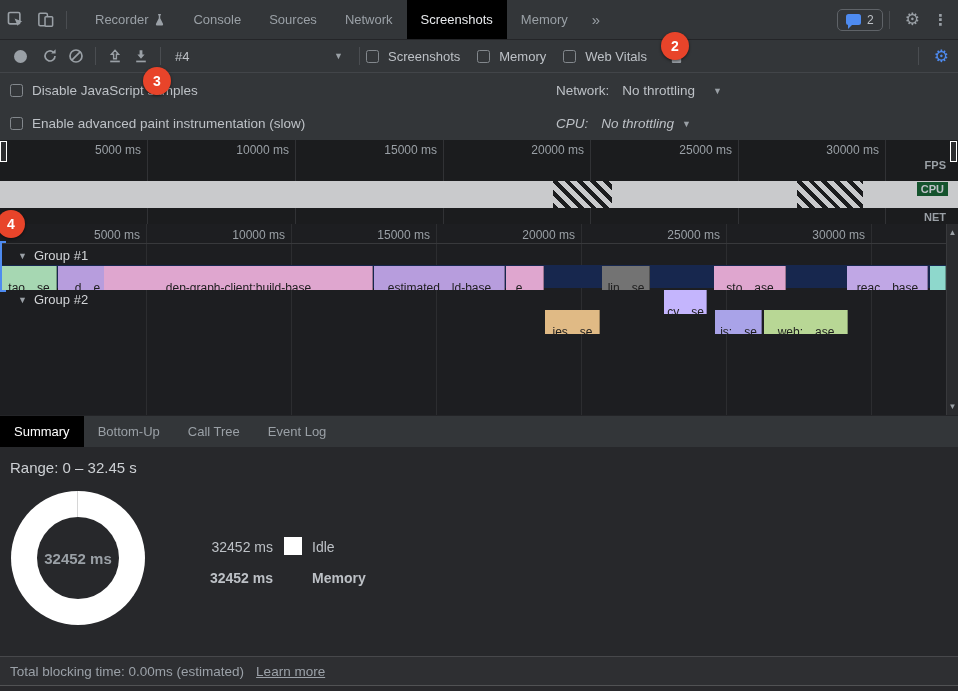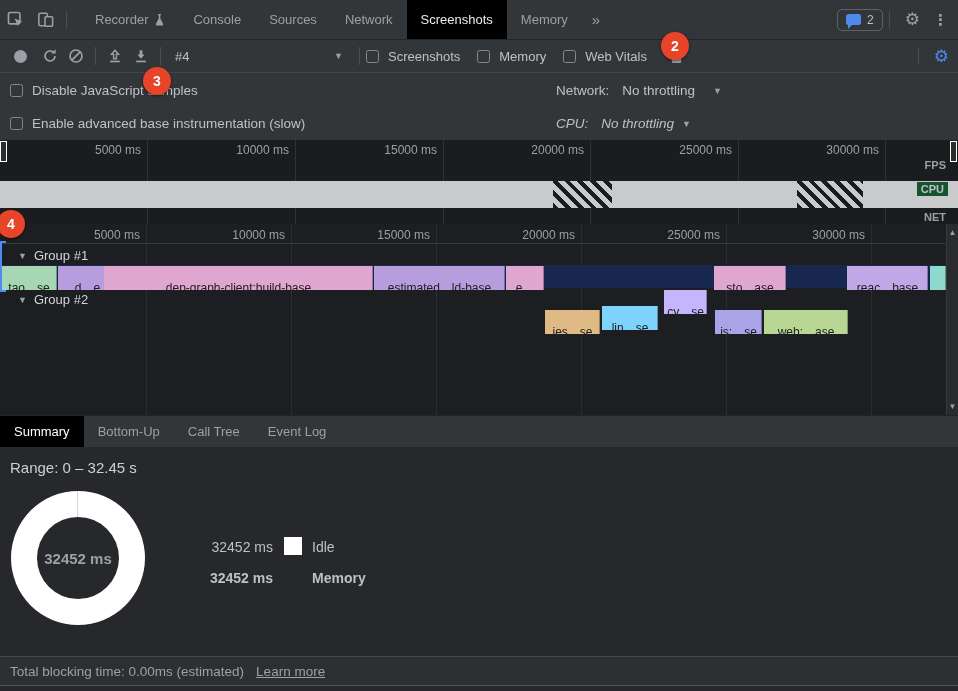--- a/index.html
+++ b/index.html
@@ -225,21 +225,21 @@
     <div class="glyphbtn" style="color:#4e8bf0;">⚙</div>
   </div>
 
   <div class="options">
     <div class="optrow" style="top:10px;">
       <div class="box"></div>
       <span>Disable JavaScript samples</span>
     </div>
     <div class="optrow" style="top:43px;">
       <div class="box"></div>
-      <span>Enable advanced base instrumentation (slow)</span>
+      <span>Enable advanced paint instrumentation (slow)</span>
     </div>
     <div class="throttle" style="top:10px;">
       <span>Network:</span>
       <span class="val">No throttling</span>
       <span class="caret">▼</span>
     </div>
     <div class="throttle" style="top:43px;font-style:italic;">
       <span>CPU:</span>
       <span class="val">No throttling</span>
       <span class="caret" style="margin-left:8px;">▼</span>
@@ -276,21 +276,21 @@
       <span class="tri">▼</span>
       <span>Group #1</span>
     </div>
     <div class="rowbg" id="rowbg-0" style="top: 41px; background: rgb(23, 39, 78);"></div>
     <div class="barrow" id="bars-0" style="top:42px;">
         <div class="bar" style="left: 1px; width: 56px; background: rgb(166, 215, 178);">tao…se</div>
         <div class="bar" style="left: 58px; width: 59px; background: rgb(183, 157, 221);">d…e</div>
         <div class="bar" style="left: 104px; width: 269px; background: rgb(223, 166, 207);">dep-graph-client:build-base</div>
         <div class="bar" style="left: 374px; width: 131px; background: rgb(183, 157, 221);">estimated…ld-base</div>
         <div class="bar" style="left: 506px; width: 38px; background: rgb(223, 166, 207);">e…</div>
-        <div class="bar" style="left: 602px; width: 56px; background: #7dd3fc; margin-top: 40px;">lin…se</div>
+        <div class="bar" style="left: 602px; width: 48px; background: #737373;">lin…se</div>
         <div class="bar" style="left: 664px; width: 43px; background: #c4b5fd; margin-top: 24px;">cy…se</div>
         <div class="bar" style="left: 714px; width: 72px; background: rgb(223, 166, 207);">sto…ase</div>
         <div class="bar" style="left: 847px; width: 81px; background: rgb(192, 167, 229);">reac…base</div>
         <div class="bar" style="left: 930px; width: 16px; background: rgb(142, 216, 204);"></div>
       </div>
     <div class="grp-head" style="top:68px;">
       <span class="tri">▼</span>
       <span>Group #2</span>
     </div>
     <div class="rowbg" id="rowbg-1" style="top: 86px; background: transparent;"></div>

